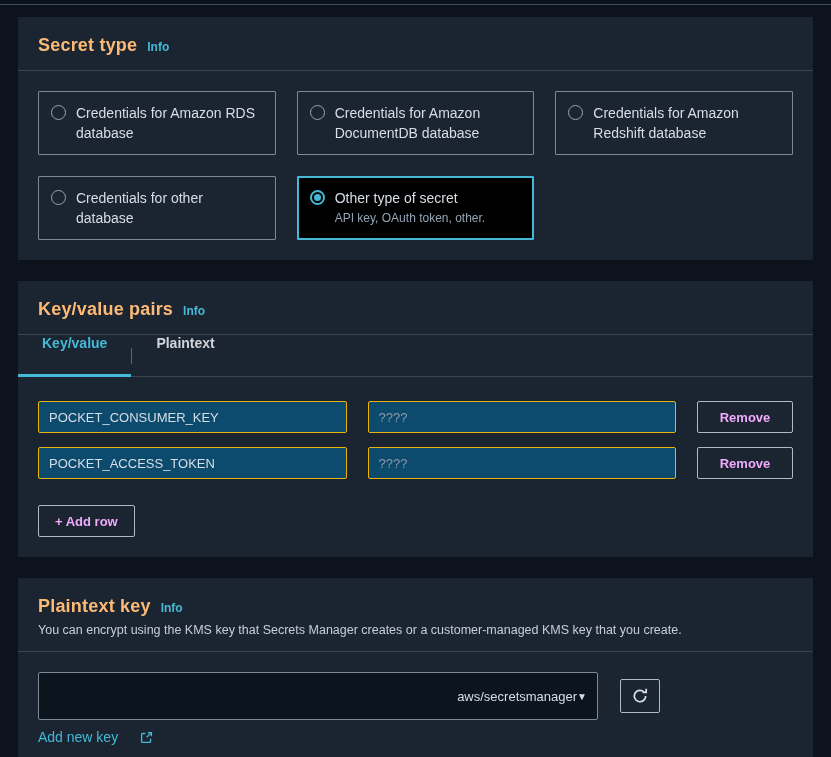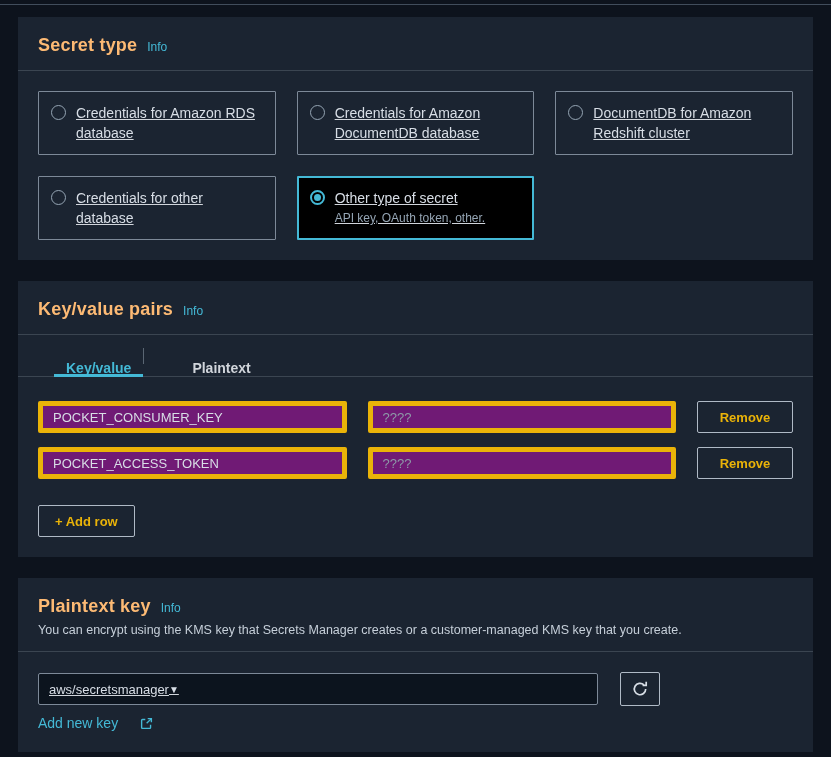--- a/index.html
+++ b/index.html
@@ -10,23 +10,23 @@
     color: #d1d5db;
     overflow: hidden;
   }
   .top-divider { height: 1px; background: #414d5c; margin-top: 4px; }
   .page { padding: 12px 18px 0; display: flex; flex-direction: column; gap: 21px; }
 
   .panel { background: #1b2431; }
   .panel-header { padding: 18px 20px 14px; border-bottom: 1px solid #3b4551; }
   .header-row { display: flex; align-items: baseline; gap: 10px; }
   .panel-title { font-size: 18px; font-weight: 700; color: #fdba74; letter-spacing: .2px; }
-  .info-link { font-size: 12px; font-weight: 400; color: #44b9d6; text-decoration: none; cursor: pointer; }
+  .info-link { font-size: 12px; font-weight: 700; color: #44b9d6; text-decoration: none; cursor: pointer; }
   .panel-desc { font-size: 12.5px; color: #c6cfd9; margin-top: 6px; }
-  .panel-body { padding: 20px; text-decoration: underline; }
+  .panel-body { padding: 20px; }
 
   
   .card-grid { display: grid; grid-template-columns: repeat(3, 1fr); gap: 21px; }
   .radio-card {
     display: flex; gap: 10px; align-items: flex-start;
     border: 1px solid #7d8998; padding: 11px 12px; min-height: 58px;
     cursor: pointer; border-radius: 1px;
   }
   .radio-card.selected {
     border: 2px solid #44b9d6; padding: 10px 11px; background: #000000;
@@ -38,51 +38,51 @@
   .radio-card.selected .radio { border: 2px solid #44b9d6; }
   .radio-card.selected .radio::after {
     content: ""; position: absolute; inset: 2px; border-radius: 50%; background: #44b9d6;
   }
   .radio-label { font-size: 14px; line-height: 20px; color: #d8dee6; }
   .radio-desc { font-size: 12px; line-height: 16px; color: #95a5b4; margin-top: 2px; }
 
   
   .tabs { display: flex; align-items: stretch; border-bottom: 1px solid #3b4551; height: 42px; }
   .tab {
-    display: flex; align-items: flex-end; padding: 0 12px; font-size: 14px; font-weight: 700;
-    color: #d1d5db; cursor: pointer; position: relative; margin-left: 36px;
+    display: flex; align-items: flex-start; padding: 0 24px; font-size: 14px; font-weight: 700;
+    color: #d1d5db; cursor: pointer; position: relative;
   }
   .tab.active { color: #44b9d6; }
   .tab.active::after {
     content: ""; position: absolute; left: 0; right: 0; bottom: -1px; height: 3px; background: #44b9d6;
   }
   .tab-divider { width: 1px; height: 16px; background: #5a6673; align-self: center; }
 
   
   .kv-body { padding: 24px 20px 20px; }
   .kv-row { display: grid; grid-template-columns: 1fr 1fr 96px; gap: 21px; margin-bottom: 14px; }
   .text-input {
     height: 32px; width: 100%; padding: 6px 10px;
-    background: #701a75; border: 5px solid #eab308; border-radius: 2px;
+    background: #0c4a6e; border: 1px solid #eab308; border-radius: 2px;
     color: #d8dee6; font-size: 13px; font-family: "Liberation Sans", "DejaVu Sans", sans-serif;
     outline: none;
   }
   .text-input.muted { color: #8d9aa8; }
   .btn {
     height: 32px; padding: 0 16px;
     background: transparent; border: 1px solid #b0bac6; border-radius: 2px;
-    color: #eab308; font-size: 13px; font-weight: 700;
+    color: #f0abfc; font-size: 13px; font-weight: 700;
     font-family: "Liberation Sans", "DejaVu Sans", sans-serif; cursor: pointer;
   }
   .add-row-btn { margin-top: 12px; }
 
   
   .select-row { display: flex; align-items: center; gap: 22px; }
   .select {
-    width: 560px; height: 32px; display: flex; align-items: center; justify-content: flex-start;
+    width: 560px; height: 48px; display: flex; align-items: center; justify-content: flex-end;
     padding: 0 10px; background: #0c141e; border: 1px solid #7d8998; border-radius: 2px;
     font-size: 13px; color: #d8dee6; cursor: pointer;
   }
   .caret { font-size: 10px; color: #d8dee6; }
   .icon-btn {
     width: 40px; height: 34px; display: flex; align-items: center; justify-content: center;
     background: transparent; border: 1px solid #b0bac6; border-radius: 2px;
     color: #d8dee6; cursor: pointer;
   }
   .add-key-link {
@@ -113,21 +113,21 @@
           <span class="radio-label">Credentials for Amazon RDS database</span>
         </div>
 
         <div class="radio-card">
           <span class="radio"></span>
           <span class="radio-label">Credentials for Amazon DocumentDB database</span>
         </div>
 
         <div class="radio-card">
           <span class="radio"></span>
-          <span class="radio-label">DocumentDB for Amazon Redshift cluster</span>
+          <span class="radio-label">Credentials for Amazon Redshift database</span>
         </div>
 
         <div class="radio-card">
           <span class="radio"></span>
           <span class="radio-label">Credentials for other database</span>
         </div>
 
         <div class="radio-card selected">
           <span class="radio"></span>
           <span>

